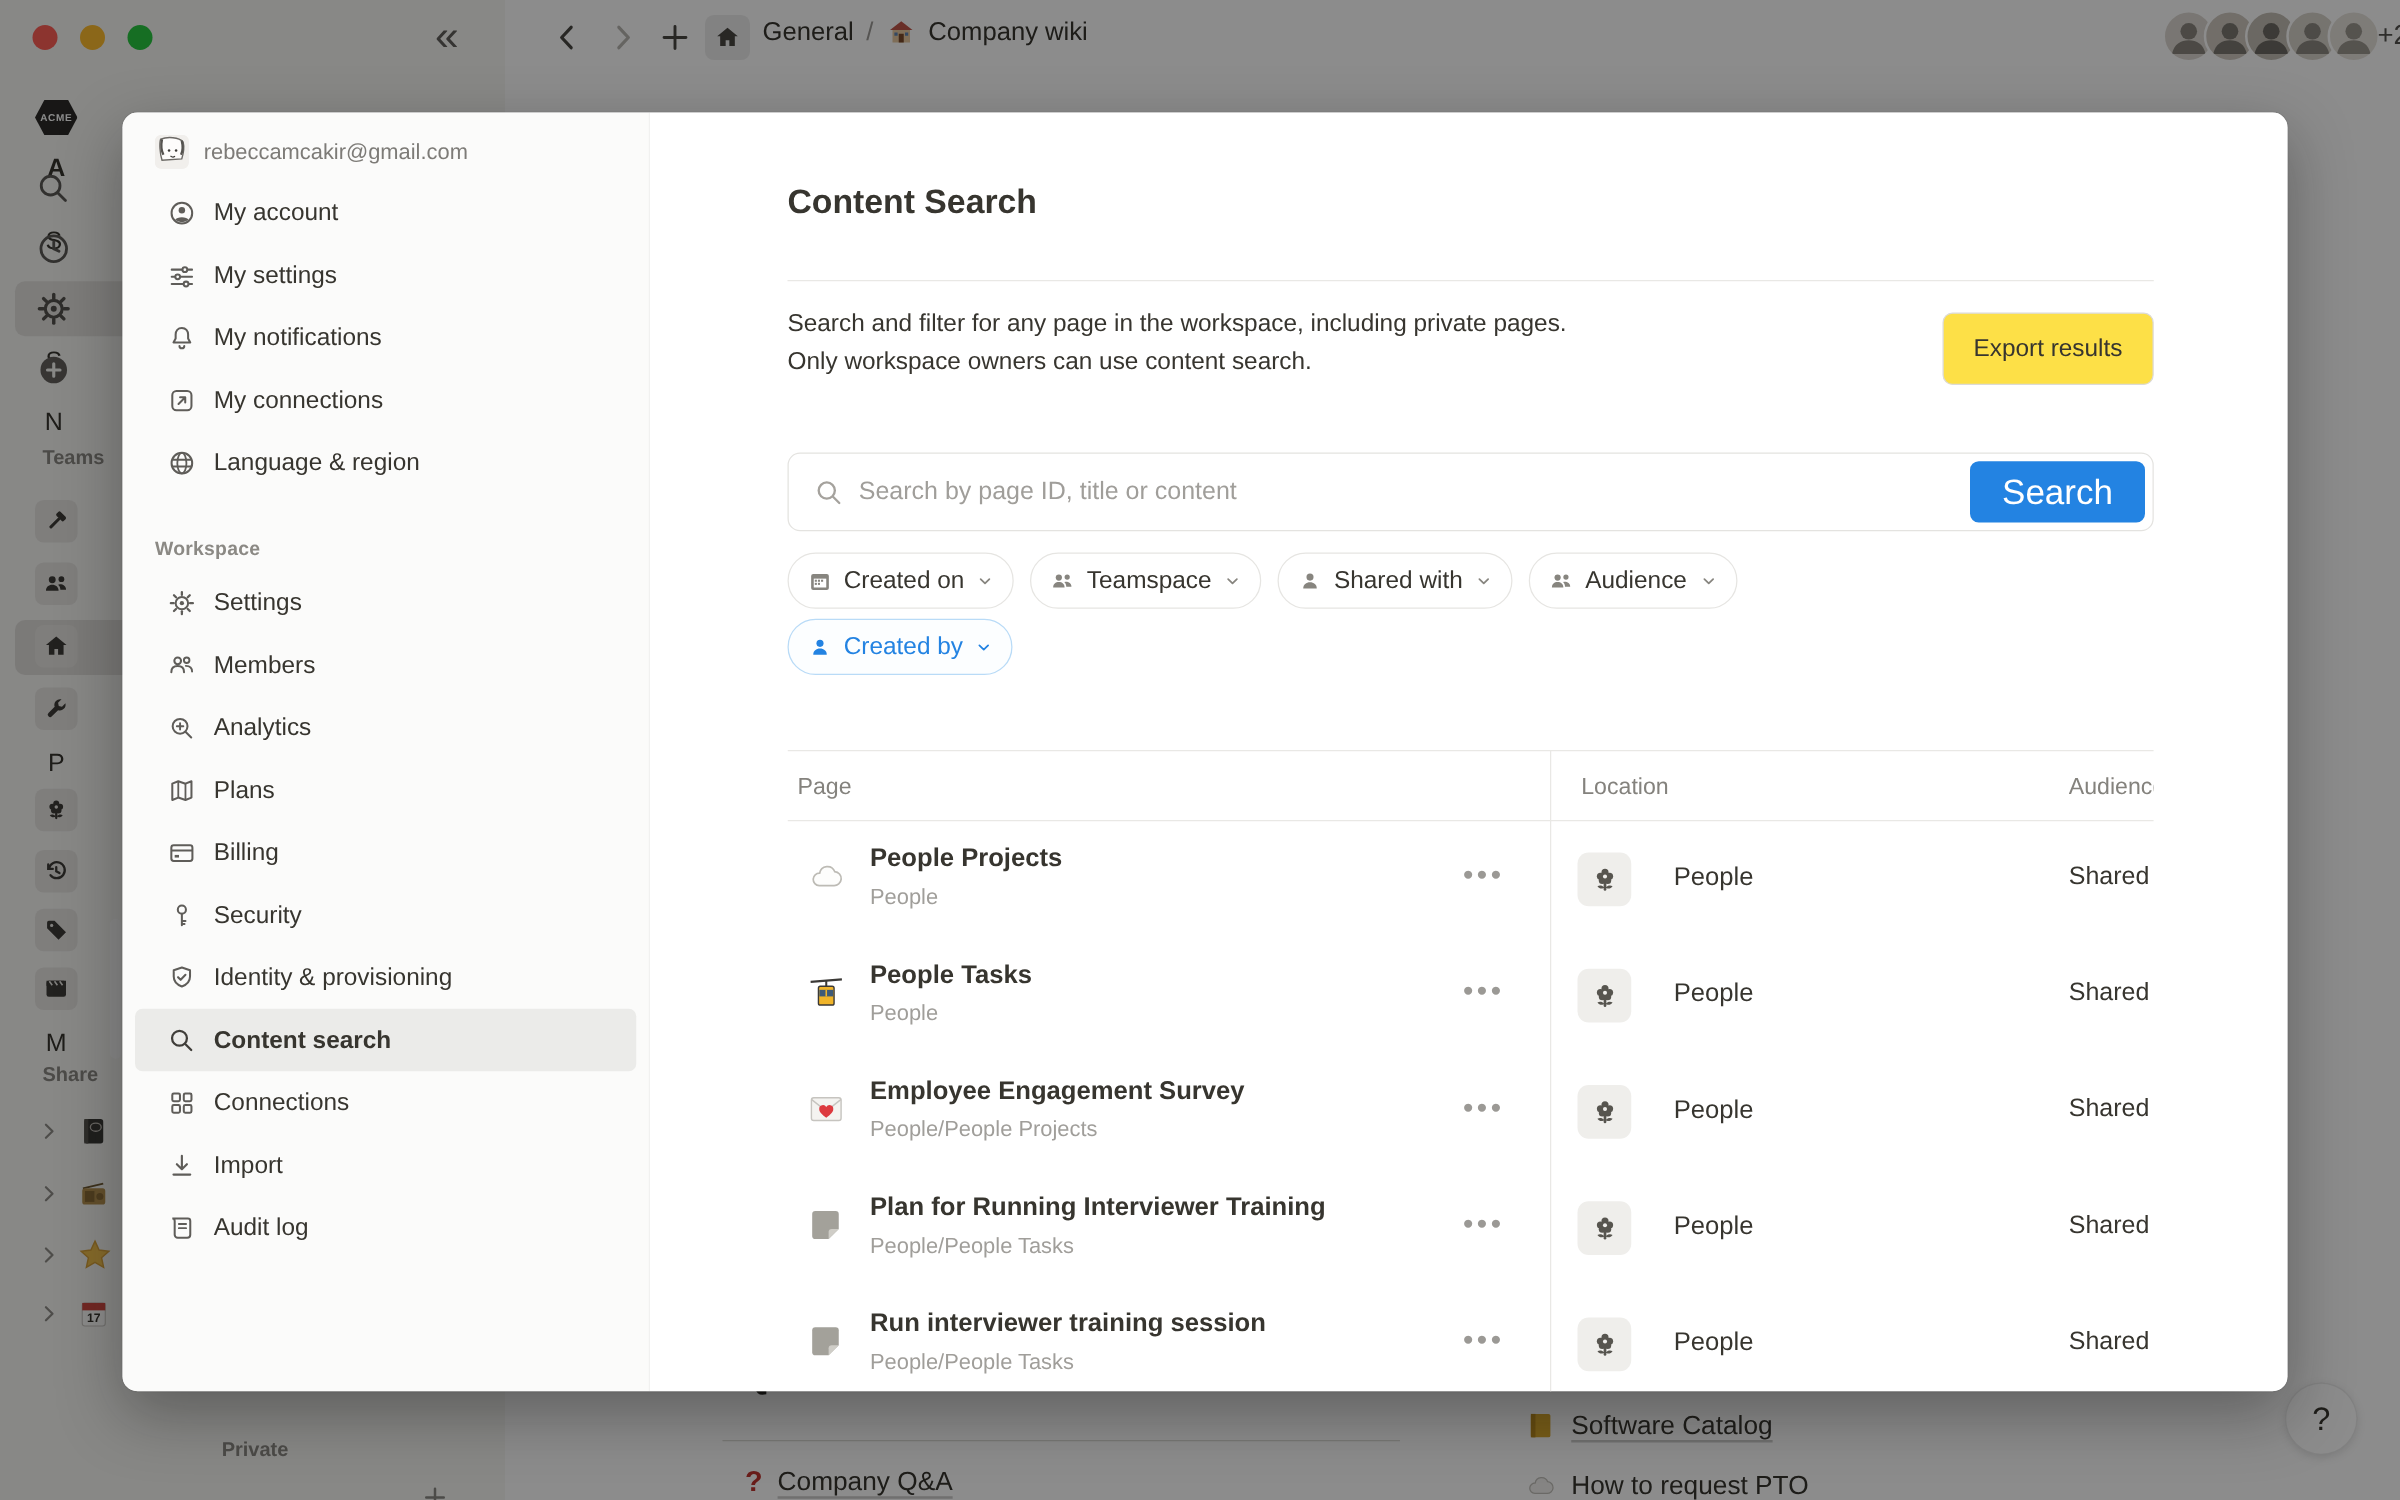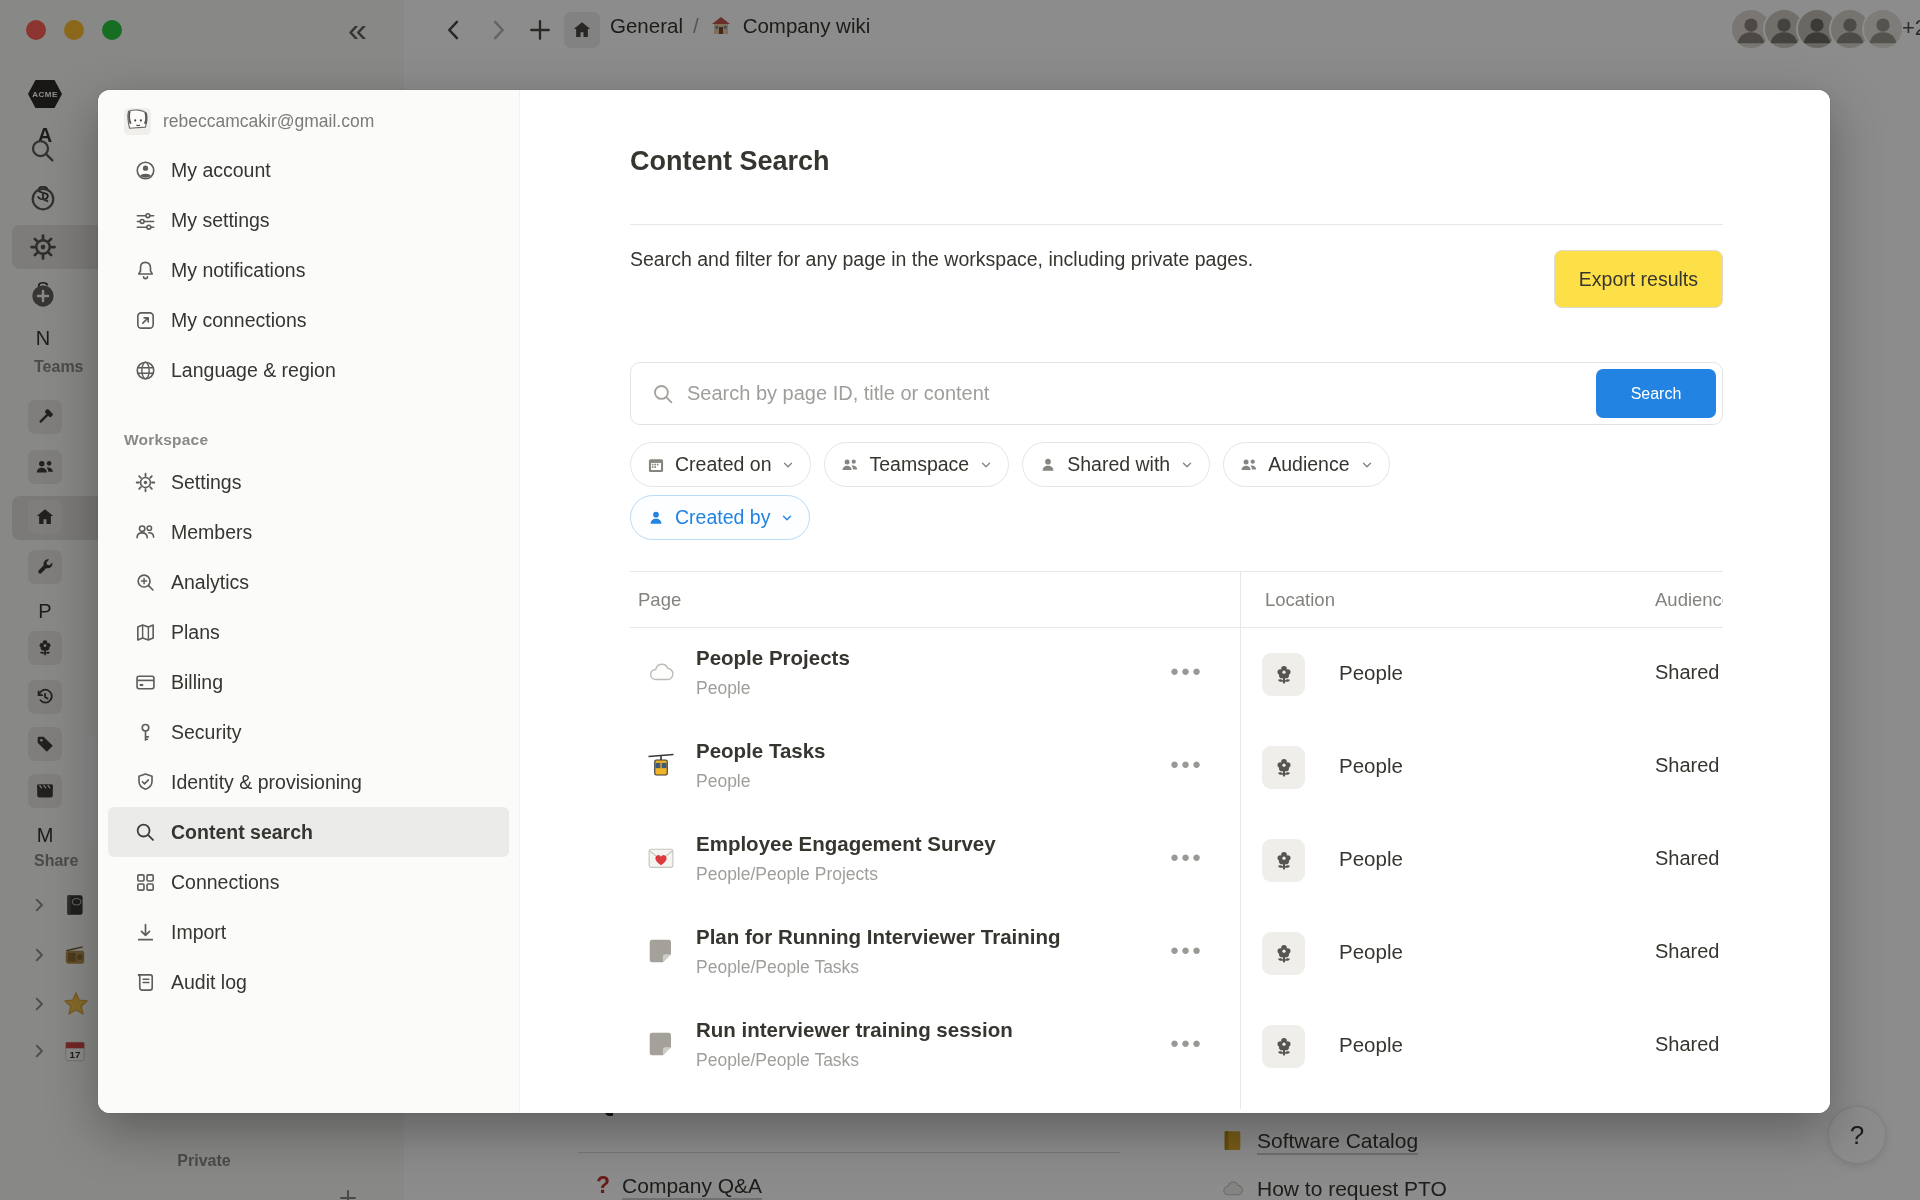--- a/index.html
+++ b/index.html
@@ -43,28 +43,28 @@
 
   .m-main { position:relative; flex:1; background:#fff; }
   .mm-title { position:absolute; left:110px; top:56px; font-size:27px; font-weight:600; color:#37352f; }
   .mm-div { position:absolute; left:110px; top:134px; width:1093px; height:1px; background:#e9e8e5; }
   .mm-desc { position:absolute; left:110px; top:154px; width:880px; font-size:19.5px; line-height:1.55; color:#37352f; }
   .export-btn { position:absolute; right:107px; top:160px; height:58px; padding:0 24px; display:flex; align-items:center; background:#fde047; border:1px solid #dcdad6; border-radius:8px; font-size:19.5px; color:#37352f; }
   .search-wrap { position:absolute; left:110px; top:272px; width:1093px; height:63px; border:1px solid #e4e3e0; border-radius:10px; background:#fff; }
   .search-wrap input { position:absolute; left:56px; right:150px; top:0; bottom:0; border:0; outline:0; font-size:20px; color:#37352f; font-family:"Liberation Sans",sans-serif; background:transparent; }
   .search-wrap input::placeholder { color:#a09e9a; }
   .s-glyph { position:absolute; left:20px; top:19px; }
-  .search-btn { position:absolute; right:6px; top:6px; bottom:6px; width:120px; border:0; border-radius:7px; background:#2383e2; color:#fff; font-size:16px; font-weight:500; font-family:"Liberation Sans",sans-serif; }
+  .search-btn { position:absolute; right:6px; top:6px; bottom:6px; width:140px; border:0; border-radius:7px; background:#2383e2; color:#fff; font-size:28px; font-weight:500; font-family:"Liberation Sans",sans-serif; }
   .chips { position:absolute; left:110px; top:352px; display:flex; gap:13px; }
   .chip { height:45px; display:flex; align-items:center; gap:9px; padding:0 15px; border:1px solid #e6e5e2; border-radius:23px; background:#fff; font-size:19.5px; color:#37352f; }
   .chip svg { flex:0 0 auto; }
   .chip.blue { border-color:#b9dbf7; background:#fcfeff; color:#2383e2; position:absolute; left:110px; top:405px; }
   .chip .cv { margin-left:1px; }
 
-  .tbl { position:absolute; left:110px; top:481px; width:1093px; height:538px; overflow:hidden; }
+  .tbl { position:absolute; left:110px; top:510px; width:1093px; height:538px; overflow:hidden; }
   .tbl-vline { position:absolute; left:610px; top:0; bottom:0; width:1px; background:#e9e8e5; }
   .tbl-head { position:relative; height:57px; border-top:1px solid #e9e8e5; border-bottom:1px solid #e9e8e5; }
   .th { position:absolute; top:50%; transform:translateY(-50%); font-size:18.5px; color:#84827d; white-space:nowrap; }
   .row { position:relative; height:93px;text-align:center; }
   .pagecell { position:absolute; left:0; width:610px; top:0; bottom:0; }
   .picon { position:absolute; left:16px; top:29px; width:30px; height:30px; }
   .ptitle { position:absolute; left:66px; top:18px; font-size:20.5px; font-weight:600; color:#37352f; white-space:nowrap; }
   .ppath { position:absolute; left:66px; top:50px; font-size:17.5px; color:#a09e9a; white-space:nowrap; }
   .pmenu { position:absolute; left:540px; top:34px; color:#9b9995; font-size:15px; letter-spacing:2px; }
   .loccell { position:absolute; left:610px; width:415px; top:0; bottom:0; }
@@ -507,20 +507,21 @@
         </svg>
       <span>Audit log</span>
     </div>
   </div>
 
   <div class="m-main">
     <div class="mm-title">Content Search</div>
     <div class="mm-div"></div>
     <div class="mm-desc">
       <span>Search and filter for any page in the workspace, including private pages.</span><br>
+      <span>Only workspace owners can use content search.</span>
     </div>
     <button class="export-btn">Export results</button>
 
     <div class="search-wrap">
       <svg class="s-glyph" width="25" height="25" viewBox="0 0 24 24">
           <circle cx="10" cy="10" r="6.2" fill="none" stroke="#a5a29d" stroke-width="1.8"></circle>
           <line x1="14.8" y1="14.8" x2="19.6" y2="19.6" stroke="#a5a29d" stroke-width="1.8" stroke-linecap="round"></line>
         </svg>
       <input type="text" placeholder="Search by page ID, title or content" style="">
       <button class="search-btn">Search</button>

